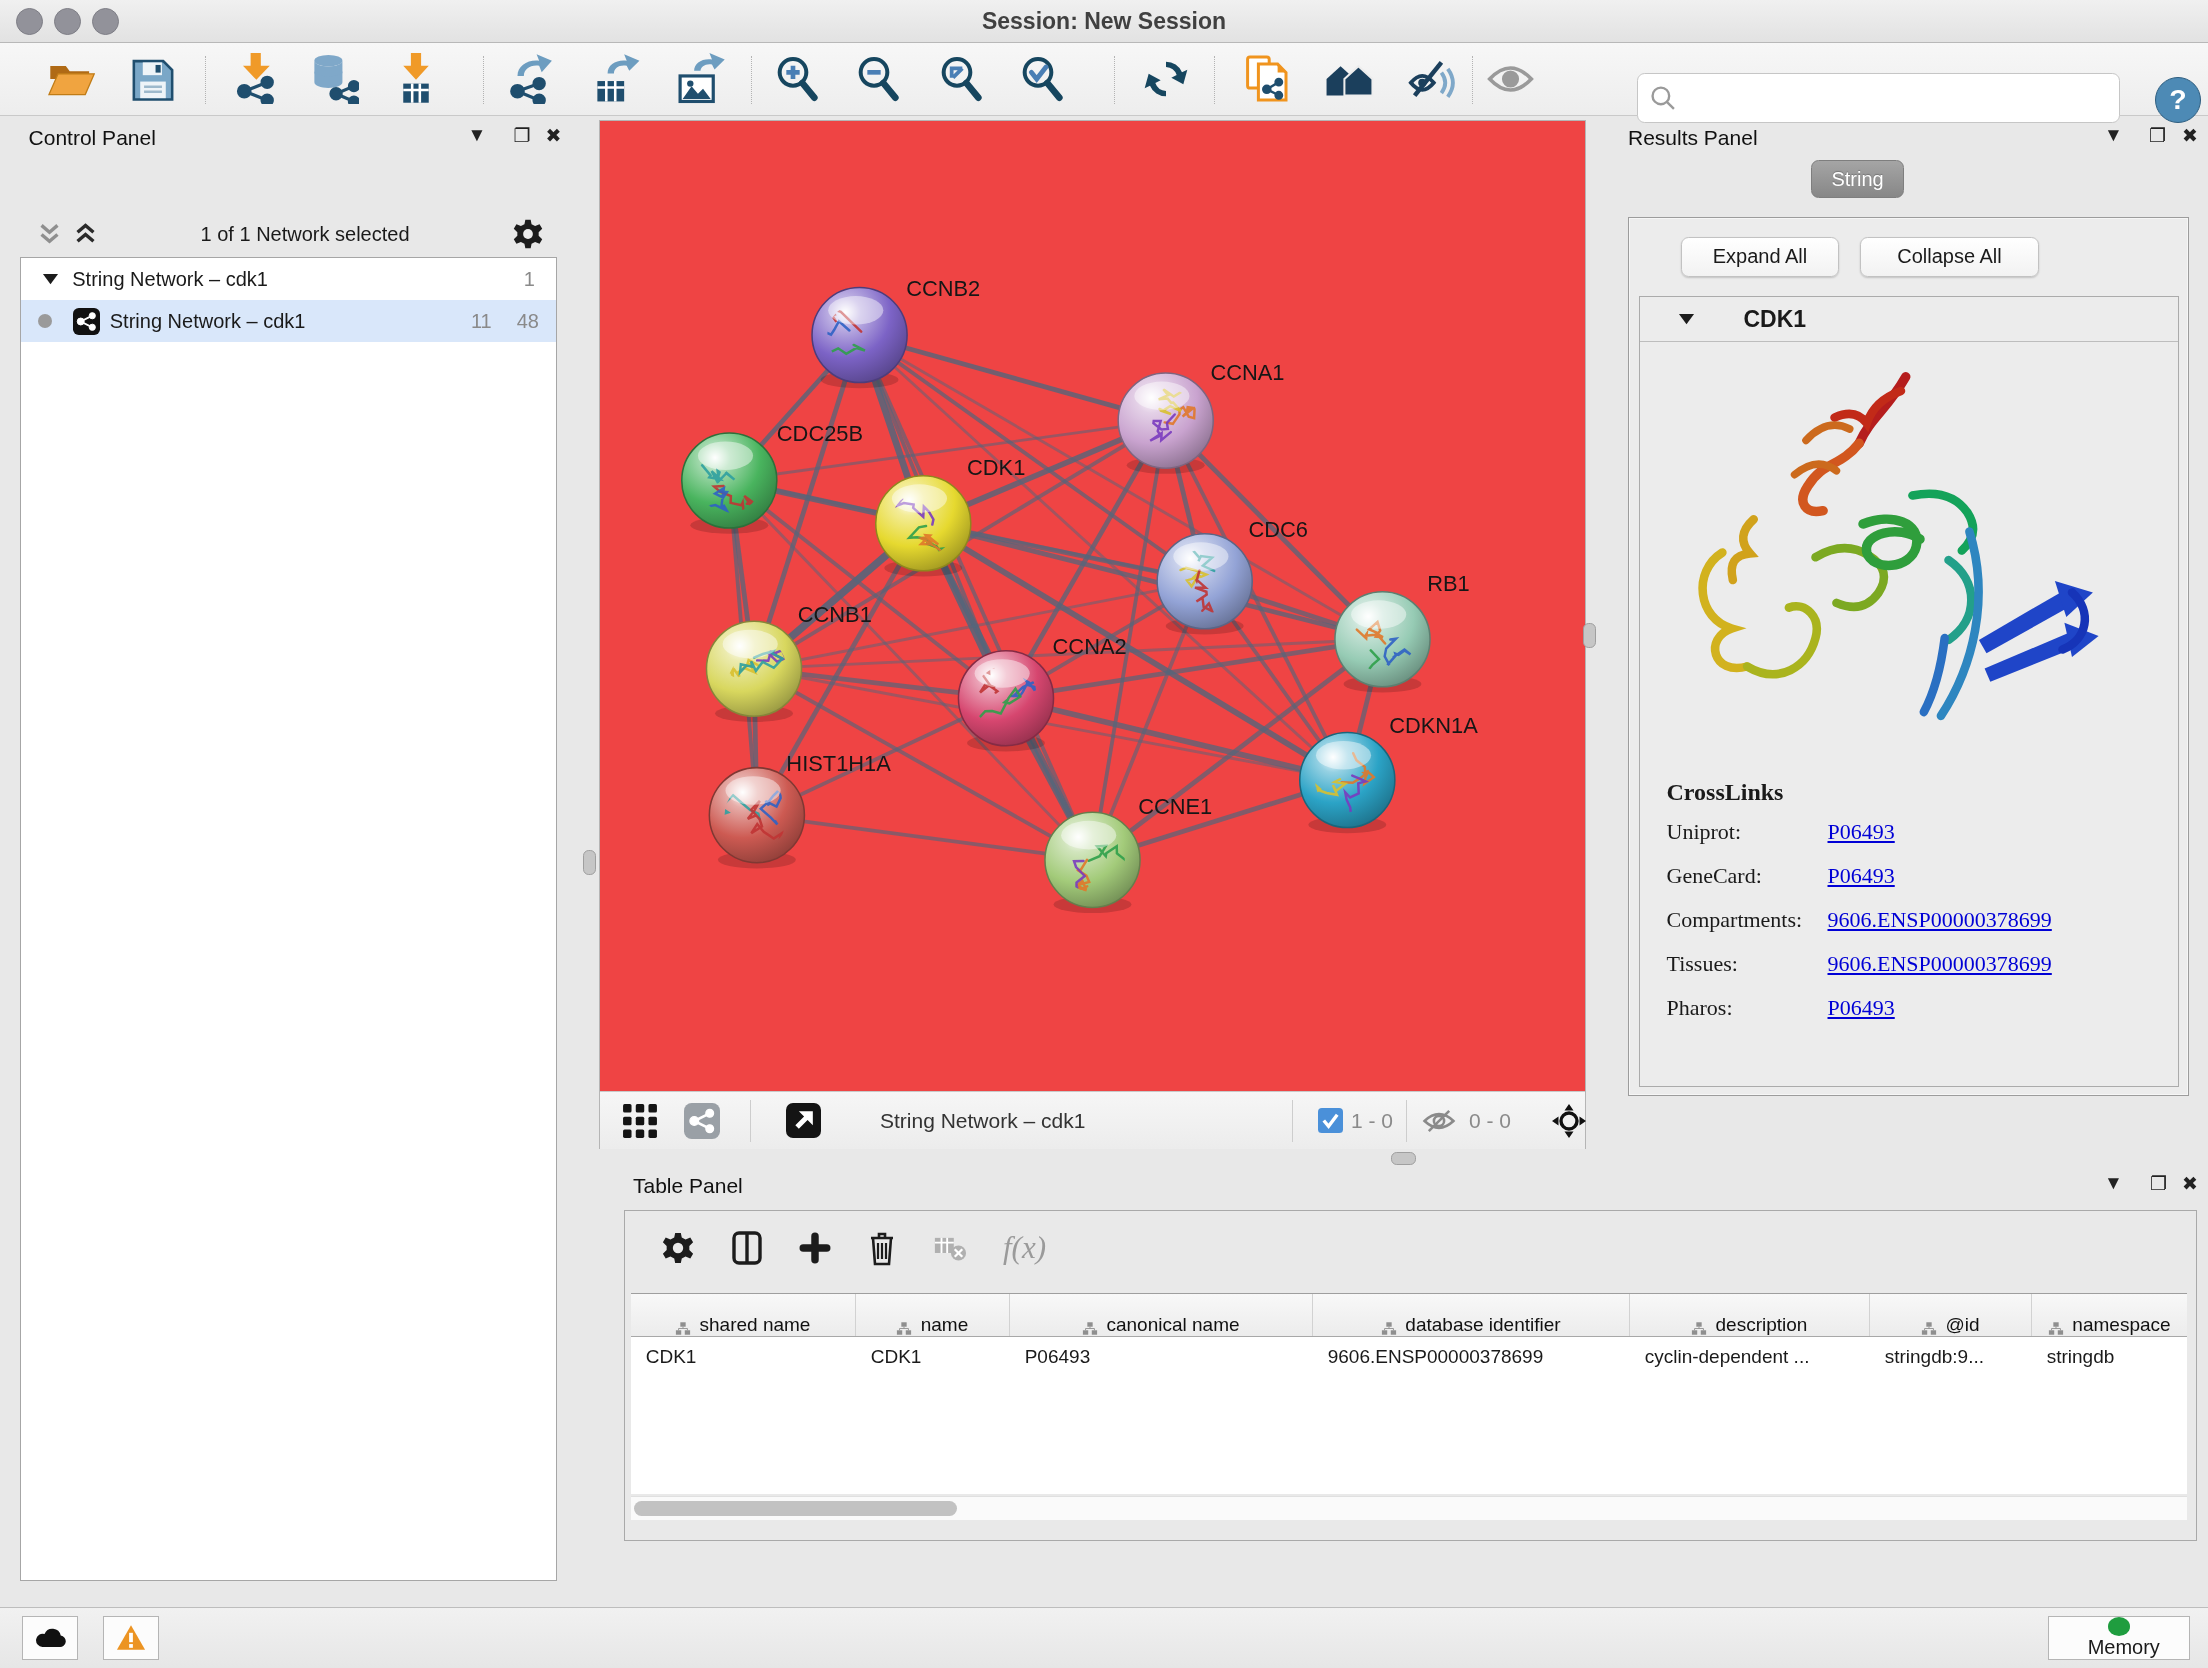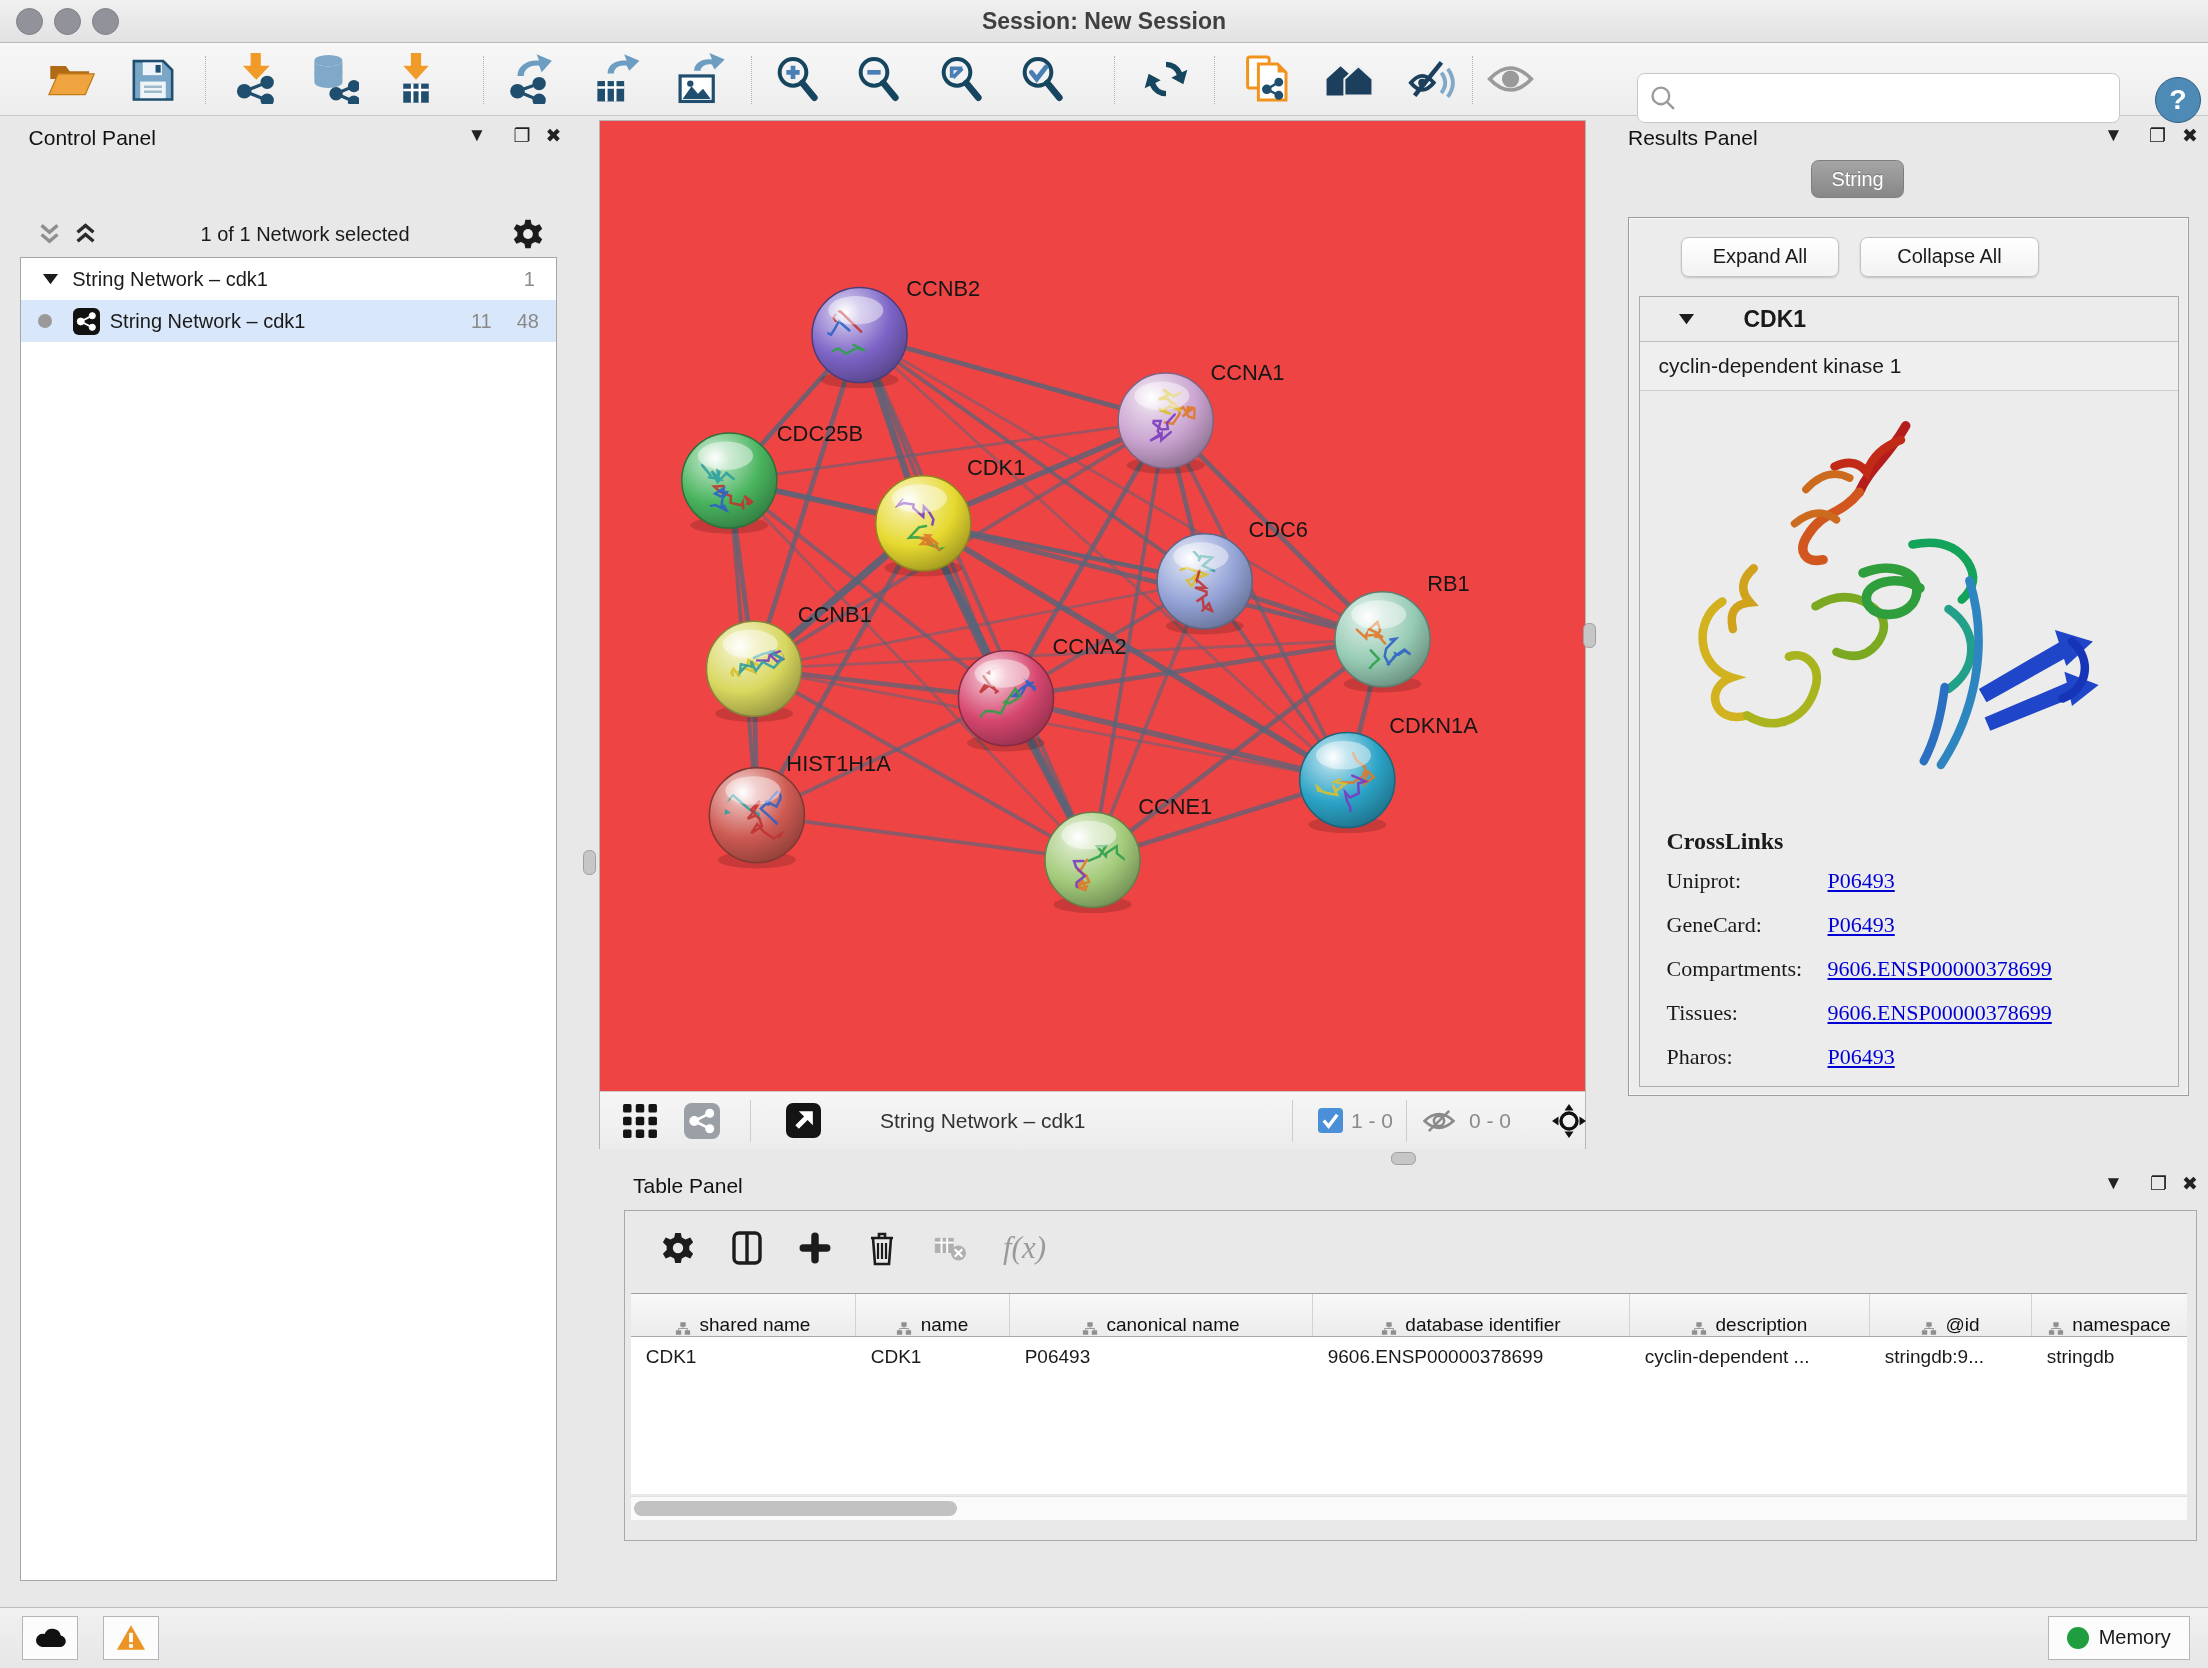--- a/index.html
+++ b/index.html
@@ -60,21 +60,21 @@
   .thead{display:flex;height:42px;background:linear-gradient(#f8f8f8,#ececec);border-bottom:1.9px solid #a8a8a8;}
   .th{box-sizing:border-box;border-right:1px solid #d2d2d2;display:flex;align-items:flex-end;justify-content:center;font-size:19px;color:#111;overflow:hidden;white-space:nowrap;}
   .th svg{margin-right:8.6px;flex:none;}
   .trdata{display:flex;height:42px;background:#fff;}
   .td{box-sizing:border-box;padding:8.6px 0 0 15px;font-size:19px;overflow:hidden;white-space:nowrap;}
   .hscroll{position:absolute;left:5.7px;top:285px;width:1556px;height:23px;background:#fafafa;border-top:1px solid #e0e0e0;}
   .hthumb{position:absolute;left:3.8px;top:3.8px;width:323px;height:15px;border-radius:7.6px;background:#c2c2c2;}
   .btabs{position:absolute;left:516px;top:390px;}
   
   .statusbar{left:0;top:1607px;width:2208px;height:61px;background:linear-gradient(#f1f1f1,#e6e6e6);border-top:1px solid #bdbdbd;}
-  .sbtn{position:absolute;top:7.6px;height:42px;background:#fcfcfc;border:1.9px solid #b5b5b5;display:flex;align-items:center;justify-content:center;}
+  .sbtn{position:absolute;top:7.6px;height:42px;background:#fcfcfc;border:1.9px solid #b5b5b5;display:flex;align-items:center;justify-content:center;flex-direction:column;}
   .dot{position:absolute;background:#c6c6c6;border:1px solid #9f9f9f;border-radius:5.7px;}
   .memlbl{font-size:20px;margin-left:9.5px;}
   #netsvg text{font-size:23px;fill:#161616;}
 </style>
 </head>
 <body>
 
 <div class="abs titlebar">
   <span class="light" style="left:16px"></span>
   <span class="light" style="left:54px"></span>
@@ -602,21 +602,20 @@
     <div class="rbtn" style="left:52px;top:19px;width:156px">Expand All</div>
     <div class="rbtn" style="left:231px;top:19px;width:177px">Collapse All</div>
 
     <div class="rsec">
       <div class="rsechead">
         <svg width="17" height="13.3" viewBox="0 0 18 14" style="margin:0 49px 0 38px">
             <path fill="#1c1c1c" d="M1 2h16L9 13z"></path>
           </svg>
         <span style="font-size:23px;font-weight:bold">CDK1</span>
       </div>
-      <div class="rdesc">cyclin-dependent kinase 1</div>
 
       <svg width="457" height="418" viewBox="0 0 480 440" style="display:block;margin:11.4px 0 0 23px">
         <g fill="none" stroke-linecap="round">
           <path d="M255 25 C 235 60, 218 68, 206 95" stroke="#b51d1d" stroke-width="10"></path>
           <path d="M250 40 q-28 10 -36 34 q-12 -16 -34 -6" stroke="#c22a18" stroke-width="9"></path>
           <path d="M206 95 C 186 120, 168 114, 152 140 C 140 158, 150 170, 168 166" stroke="#d2571f" stroke-width="10"></path>
           <path d="M150 92 q22 -24 46 -12 M138 128 q24 -20 44 -4" stroke="#cc6a1d" stroke-width="8"></path>
           <path d="M95 175 q-20 18 -4 36 q-24 2 -18 28" stroke="#d1a21b" stroke-width="9"></path>
           <path d="M62 210 C 30 230, 36 280, 72 290 C 42 300, 52 340, 88 330" stroke="#d2b21e" stroke-width="9"></path>
           <path d="M88 330 C 122 350, 152 330, 160 300 C 166 278, 150 262, 132 268" stroke="#aab41e" stroke-width="9"></path>

